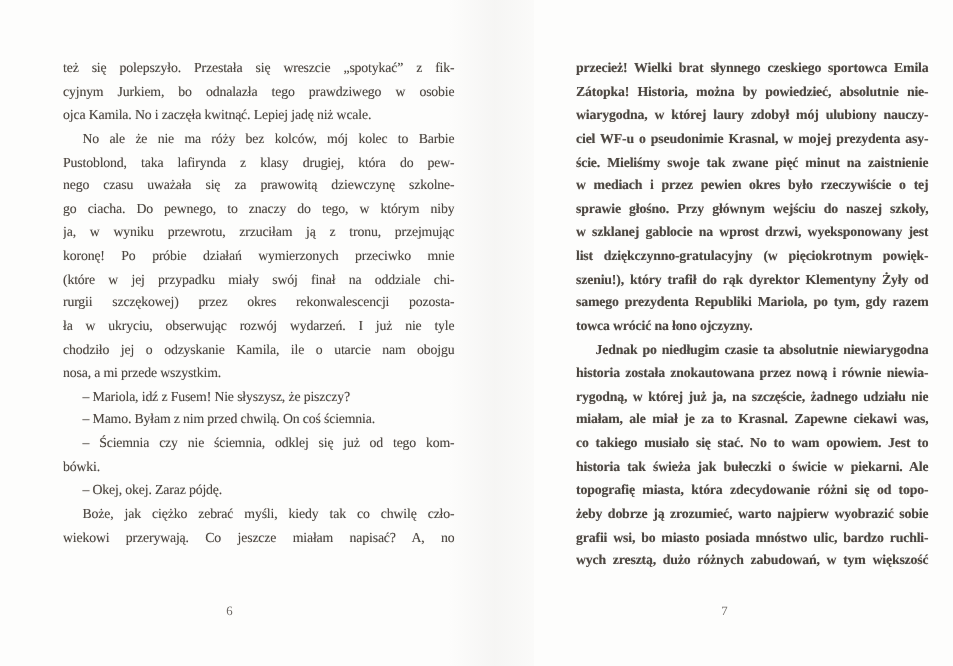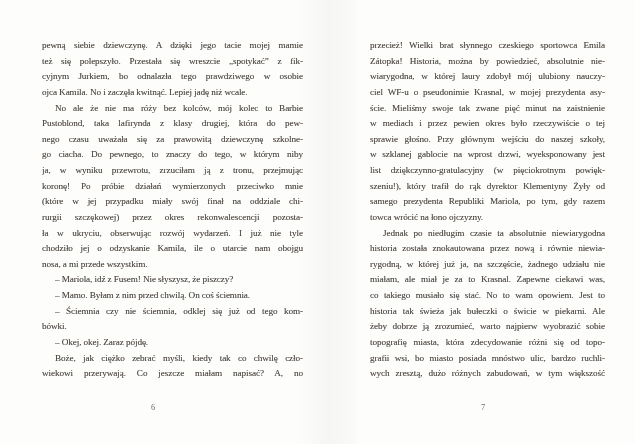--- a/index.html
+++ b/index.html
@@ -8,21 +8,21 @@
     font-family:"Liberation Serif", serif;
     background:var(--paper,#fdfdfc);
   }
   .spread{position:relative;width:635px;height:444px;background:var(--paper,#fdfdfc);}
   .gutter{
     position:absolute;left:298px;top:0;width:58px;height:444px;pointer-events:none;
     background:linear-gradient(90deg, rgba(118,112,104,0) 0%, rgba(118,112,104,0.055) 55%, rgba(118,112,104,0.02) 100%);
   }
   .page{position:absolute;top:38px;}
   .page.left{left:42px;width:261px;}
-  .page.right{left:370px;width:235px;}
+  .page.right{left:384px;width:235px;font-weight:bold;}
   .line{
     font-size:9.2px;line-height:15.64px;height:15.64px;
     letter-spacing:-0.1px;
     color:var(--ink,#4e4842);
     text-align:justify;text-align-last:justify;
     white-space:normal;overflow:hidden;
     text-shadow:0 0 0.5px rgba(80,74,66,0.45);
   }
   .line.indent{text-indent:13px;}
   .line.para-end{text-align:left;text-align-last:left;}
@@ -35,21 +35,20 @@
   .pagenum.right{left:463px;}
 </style>
 </head>
 <body>
 
 <div class="spread">
   <div class="gutter"></div>
 
   <section class="page left">
     <div class="page-text" id="left-lines">
-        <div class="line">pewną siebie dziewczynę. A dzięki jego tacie mojej mamie</div>
         <div class="line">też się polepszyło. Przestała się wreszcie „spotykać” z fik-</div>
         <div class="line">cyjnym Jurkiem, bo odnalazła tego prawdziwego w osobie</div>
         <div class="line para-end">ojca Kamila. No i zaczęła kwitnąć. Lepiej jadę niż wcale.</div>
         <div class="line indent">No ale że nie ma róży bez kolców, mój kolec to Barbie</div>
         <div class="line">Pustoblond, taka lafirynda z klasy drugiej, która do pew-</div>
         <div class="line">nego czasu uważała się za prawowitą dziewczynę szkolne-</div>
         <div class="line">go ciacha. Do pewnego, to znaczy do tego, w którym niby</div>
         <div class="line">ja, w wyniku przewrotu, zrzuciłam ją z tronu, przejmując</div>
         <div class="line">koronę! Po próbie działań wymierzonych przeciwko mnie</div>
         <div class="line">(które w jej przypadku miały swój finał na oddziale chi-</div>
@@ -80,22 +79,22 @@
         <div class="line">list dziękczynno-gratulacyjny (w pięciokrotnym powięk-</div>
         <div class="line">szeniu!), który trafił do rąk dyrektor Klementyny Żyły od</div>
         <div class="line">samego prezydenta Republiki Mariola, po tym, gdy razem</div>
         <div class="line para-end">towca wrócić na łono ojczyzny.</div>
         <div class="line indent">Jednak po niedługim czasie ta absolutnie niewiarygodna</div>
         <div class="line">historia została znokautowana przez nową i równie niewia-</div>
         <div class="line">rygodną, w której już ja, na szczęście, żadnego udziału nie</div>
         <div class="line">miałam, ale miał je za to Krasnal. Zapewne ciekawi was,</div>
         <div class="line">co takiego musiało się stać. No to wam opowiem. Jest to</div>
         <div class="line">historia tak świeża jak bułeczki o świcie w piekarni. Ale</div>
+        <div class="line">topografię miasta, która zdecydowanie różni się od topo-</div>
         <div class="line">żeby dobrze ją zrozumieć, warto najpierw wyobrazić sobie</div>
-        <div class="line">topografię miasta, która zdecydowanie różni się od topo-</div>
         <div class="line">grafii wsi, bo miasto posiada mnóstwo ulic, bardzo ruchli-</div>
         <div class="line">wych zresztą, dużo różnych zabudowań, w tym większość</div>
       </div>
   </section>
 
   <div class="pagenum left">6</div>
   <div class="pagenum right">7</div>
 </div>
 
 </body></html>

